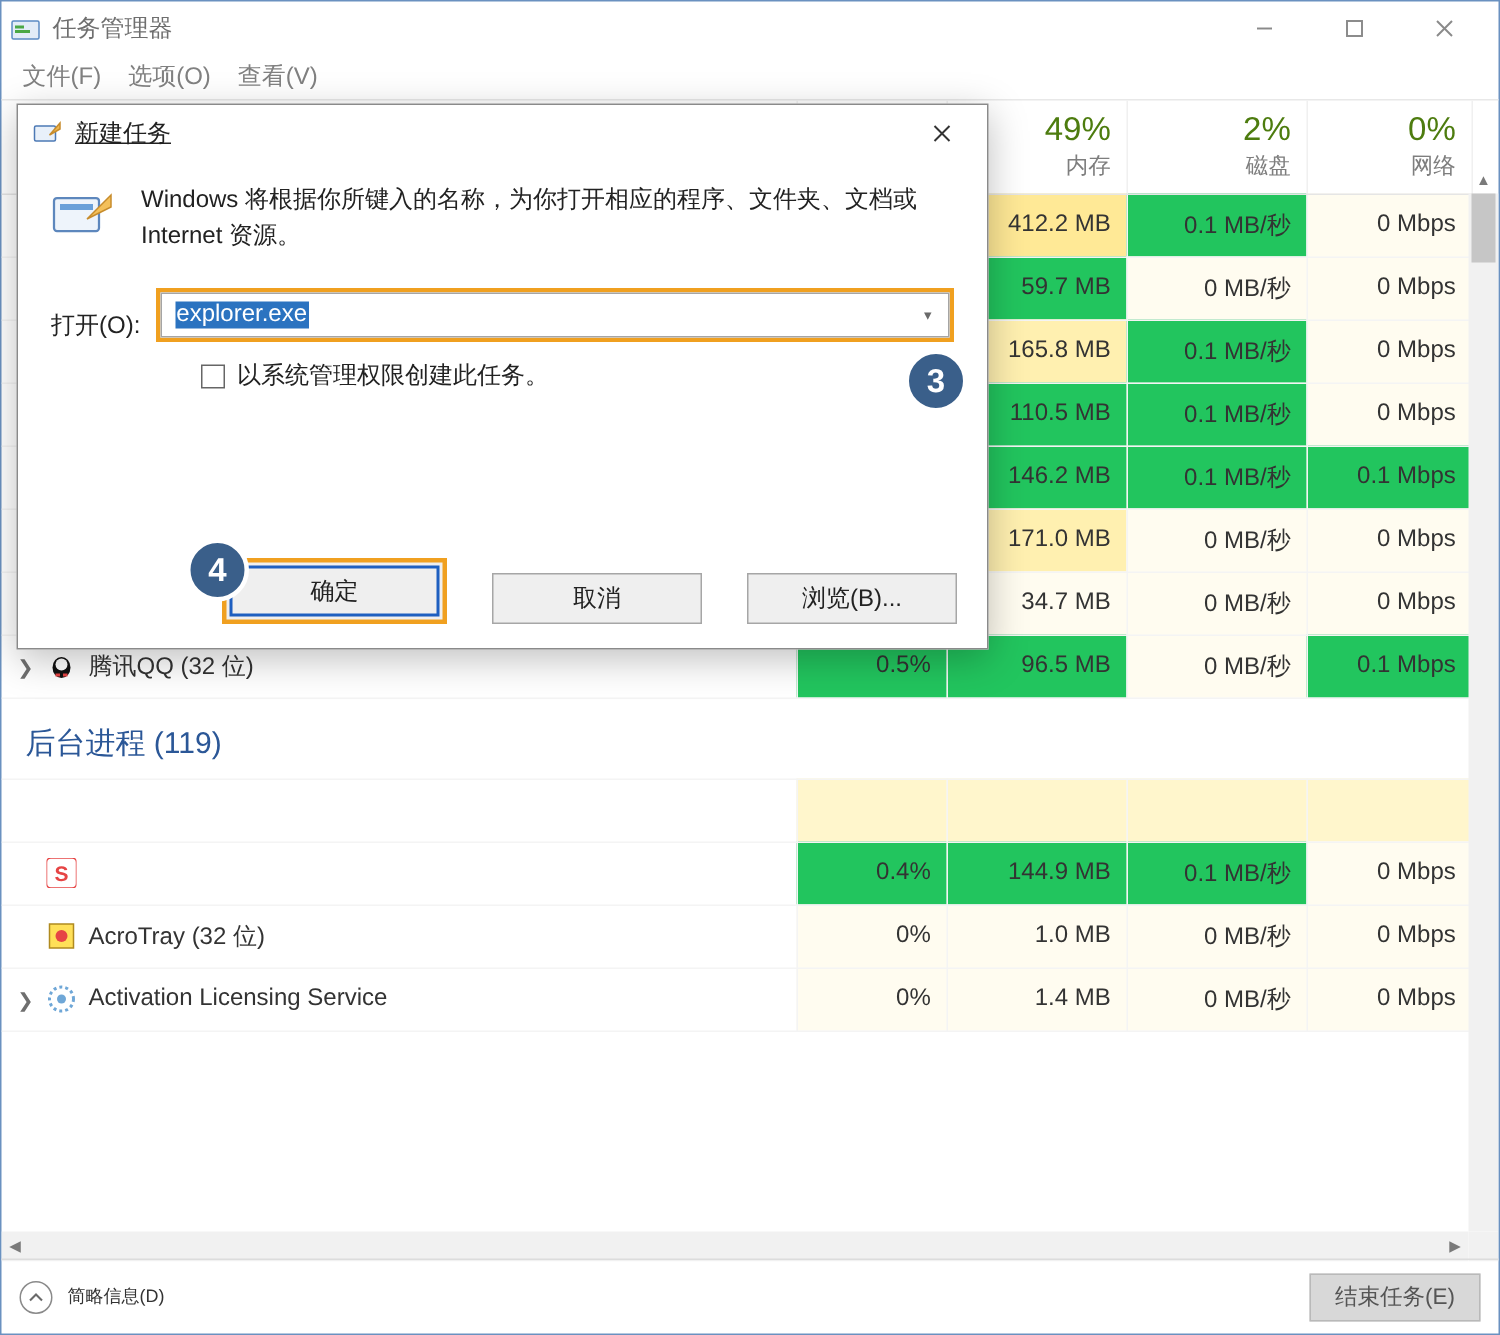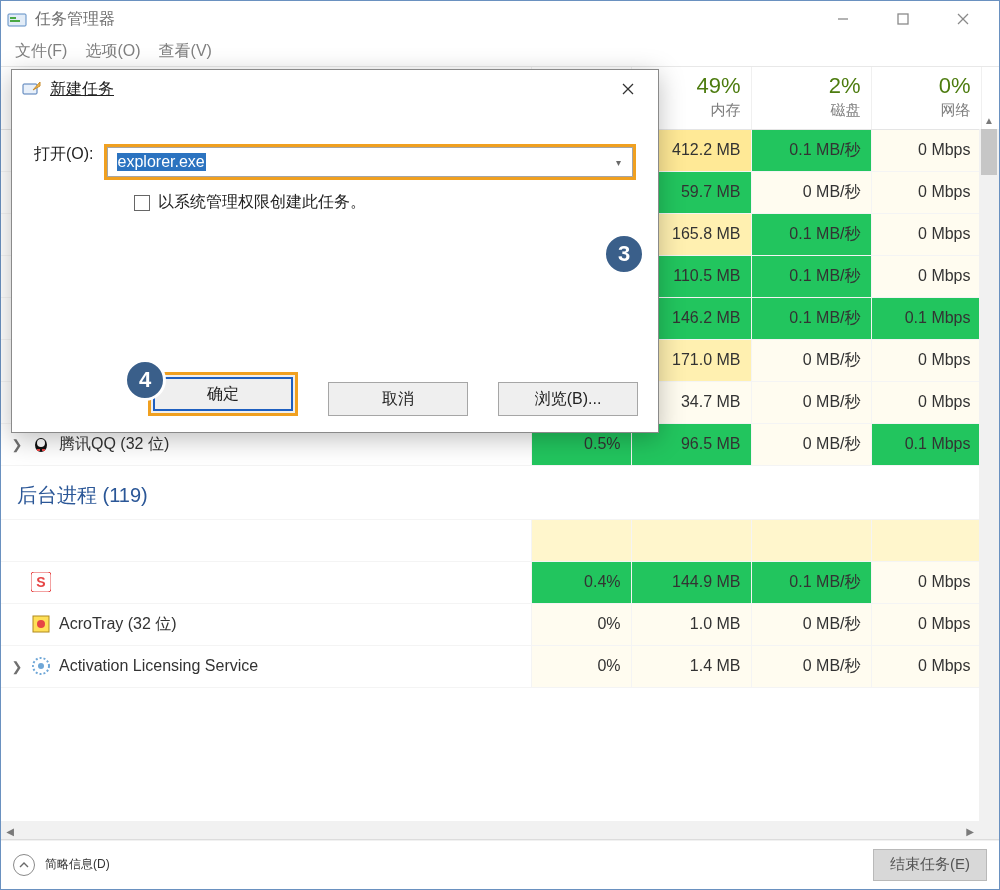--- a/index.html
+++ b/index.html
@@ -59,21 +59,21 @@
 
   
   .dialog { position:absolute; left:10px; top:68px; width:648px; height:364px; background:#fff; border:1px solid #8a8a8a; box-shadow:0 6px 24px rgba(0,0,0,0.25); z-index:50; }
   .dlg-title { height:38px; display:flex; align-items:center; padding:0 10px; font-size:16px; color:#222;text-decoration:underline; }
   .dlg-title .runicon { width:20px; height:18px; margin-right:8px; display:flex; }
   .dlg-close { margin-left:auto; width:40px; height:30px; display:flex; align-items:center; justify-content:center; color:#333; }
   .dlg-body { padding:14px 22px 4px 22px; }
   .dlg-desc-row { display:flex; gap:16px; align-items:flex-start; }
   .dlg-bigicon { width:44px; height:44px; flex:0 0 44px; display:flex; align-items:center; justify-content:center; }
   .dlg-desc { font-size:16px; color:#222; line-height:1.5; }
-  .dlg-open-row { display:flex; align-items:flex-start; gap:10px; margin-top:22px; position:relative; }
+  .dlg-open-row { display:flex; align-items:flex-end; gap:10px; margin-top:22px; position:relative; }
   .open-label { font-size:16px; color:#222; white-space:nowrap; }
   .open-input-wrap { flex:1; border:3px solid #f0a020; position:relative; }
   .open-input { width:100%; height:30px; border:1px solid #a5a5a5; padding:0 22px 0 6px; font-size:16px; outline:none; }
   .open-input-text { position:absolute; left:10px; top:6px; font-size:16px; background:#2b73c0; color:#fff; padding:0 1px; }
   .dropdown-arrow { position:absolute; right:12px; top:50%; transform:translateY(-50%); font-size:10px; color:#6a6a6a; }
   .chk-row { display:flex; align-items:center; gap:8px; margin:12px 0 0 100px; font-size:16px; color:#222; }
   .chk { width:16px; height:16px; border:1px solid #666; display:inline-block; }
   .dlg-buttons { position:absolute; bottom:16px; right:20px; display:flex; gap:30px; align-items:flex-end; }
   .dbtn { width:140px; height:34px; border:1px solid #a6a6a6; background:#efefef; font-size:16px; display:flex; align-items:center; justify-content:center; color:#222; }
   .dbtn.primary-wrap { border:3px solid #f0a020; padding:2px; width:150px; height:44px; }
@@ -362,20 +362,30 @@
       </span>
       <span>新建任务</span>
       <div class="dlg-close">
         <svg width="14" height="14" viewBox="0 0 14 14">
             <line x1="2" y1="2" x2="12" y2="12" stroke="#333" stroke-width="1.3"></line>
             <line x1="12" y1="2" x2="2" y2="12" stroke="#333" stroke-width="1.3"></line>
           </svg>
       </div>
     </div>
     <div class="dlg-body">
+      <div class="dlg-desc-row">
+        <div class="dlg-bigicon">
+          <svg viewBox="0 0 44 44">
+              <rect x="2" y="10" width="30" height="22" rx="2" fill="#eef4fb" stroke="#5d87bd" stroke-width="1.5"></rect>
+              <rect x="6" y="14" width="22" height="4" fill="#6aa0d9"></rect>
+              <path d="M24 24 L40 16 L40 8 Z" fill="#f4c05a" stroke="#c78c2c"></path>
+            </svg>
+        </div>
+        <div class="dlg-desc">Windows 将根据你所键入的名称，为你打开相应的程序、文件夹、文档或 Internet 资源。</div>
+      </div>
       <div class="dlg-open-row">
         <span class="open-label">打开(O):</span>
         <div class="open-input-wrap">
           <input class="open-input" style="">
           <span class="open-input-text">explorer.exe</span>
           <span class="dropdown-arrow">▾</span>
         </div>
       </div>
       <div class="chk-row">
         <span class="chk"></span>

